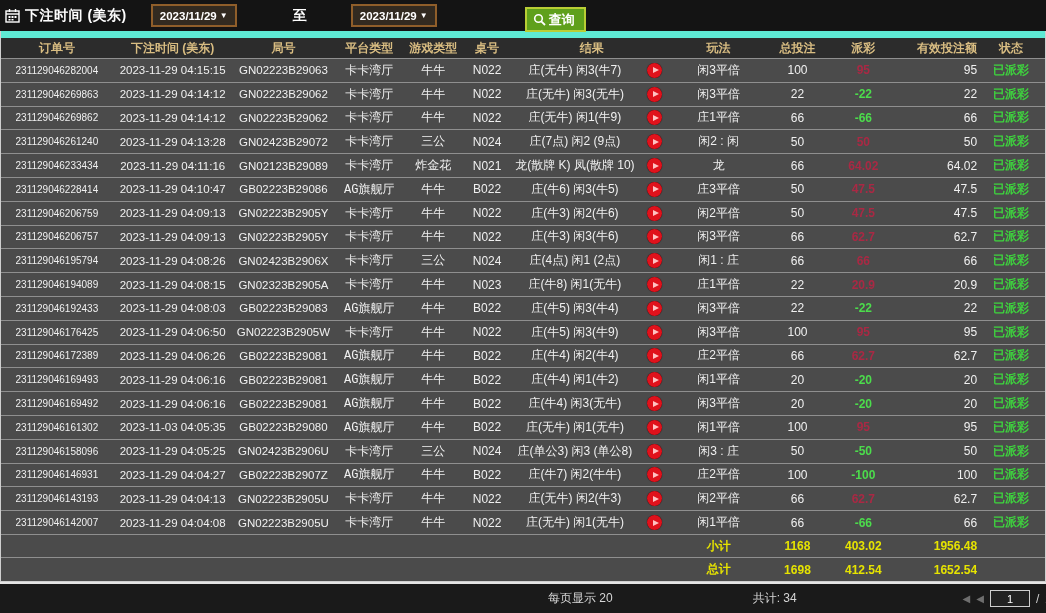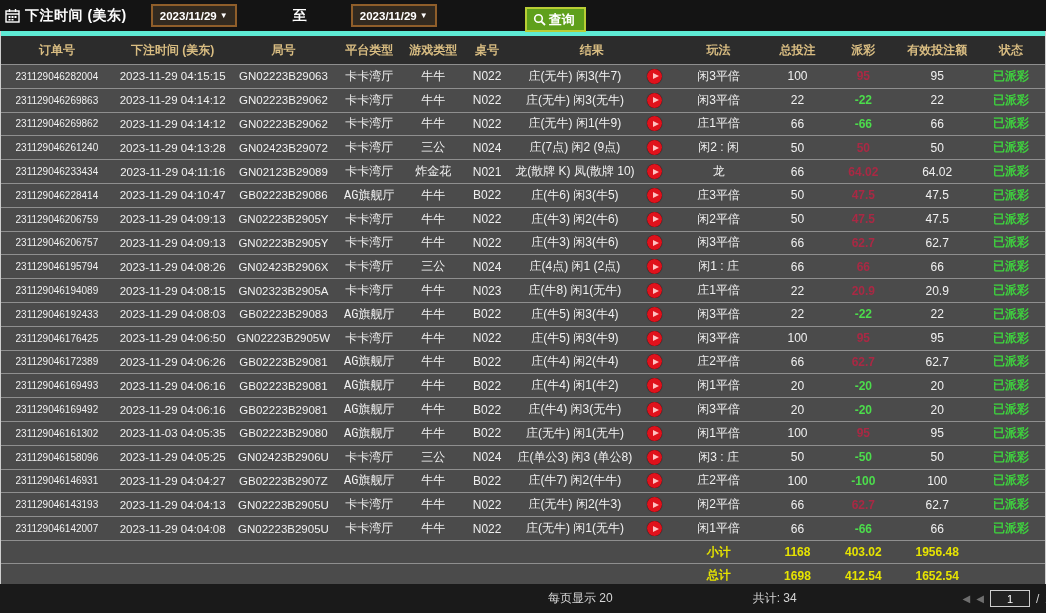--- a/index.html
+++ b/index.html
@@ -24,27 +24,27 @@
   .query-btn{
     margin-left:88px; height:25px; padding:0 9px 0 6px; background:#5fa01c;
     border:2px solid #b9ce35; color:#fff; font-size:13px; font-weight:bold;
     display:flex; align-items:center; gap:3px; cursor:pointer;
     font-family:inherit;
     margin-top:8px;
   }
   
   .table{ margin:0; border:1px solid #cfcfcf; border-top:none; background:#4b4b4b; }
   .tr{ display:flex; align-items:center; height:23.8px; border-top:1px solid #8f8f8f; }
-  .thead{ height:33px; background:#2c2c2c; border-top:5px solid #5eead4; }
+  .thead{ height:27px; background:#2c2c2c; border-top:7px solid #5eead4; }
   .thead .td{ color:#d9bd82; font-weight:bold; font-size:12px; }
   .td{ text-align:center; font-size:12px; overflow:hidden; white-space:nowrap; }
   .c0{width:112px; font-size:10px;} .c1{width:120px; font-size:11.5px;} .c2{width:102px; font-size:11.5px;}
   .c3{width:70px;font-family:Liberation Mono, monospace;} .c4{width:58px;} .c5{width:50px;}
   .c6{width:126px;} .cplay{width:34px; display:flex; justify-content:center;}
-  .c7{width:94px;} .c8{width:64px;} .c9{width:68px;} .c10{width:80px;} .c11{width:68px;}
+  .c7{width:94px;} .c8{width:64px;} .c9{width:68px;} .c10{width:80px;text-align:right;} .c11{width:68px;}
   .h-result{width:160px;}
   .play-btn{
     width:15px; height:15px; border-radius:50%; background:#e0121c;
     display:flex; align-items:center; justify-content:center; cursor:pointer;
     box-shadow:0 0 1px #000;
   }
   .play-tri{
     width:0; height:0; margin-left:2px;
     border-top:3.5px solid transparent; border-bottom:3.5px solid transparent;
     border-left:6px solid #ffc2c2;

